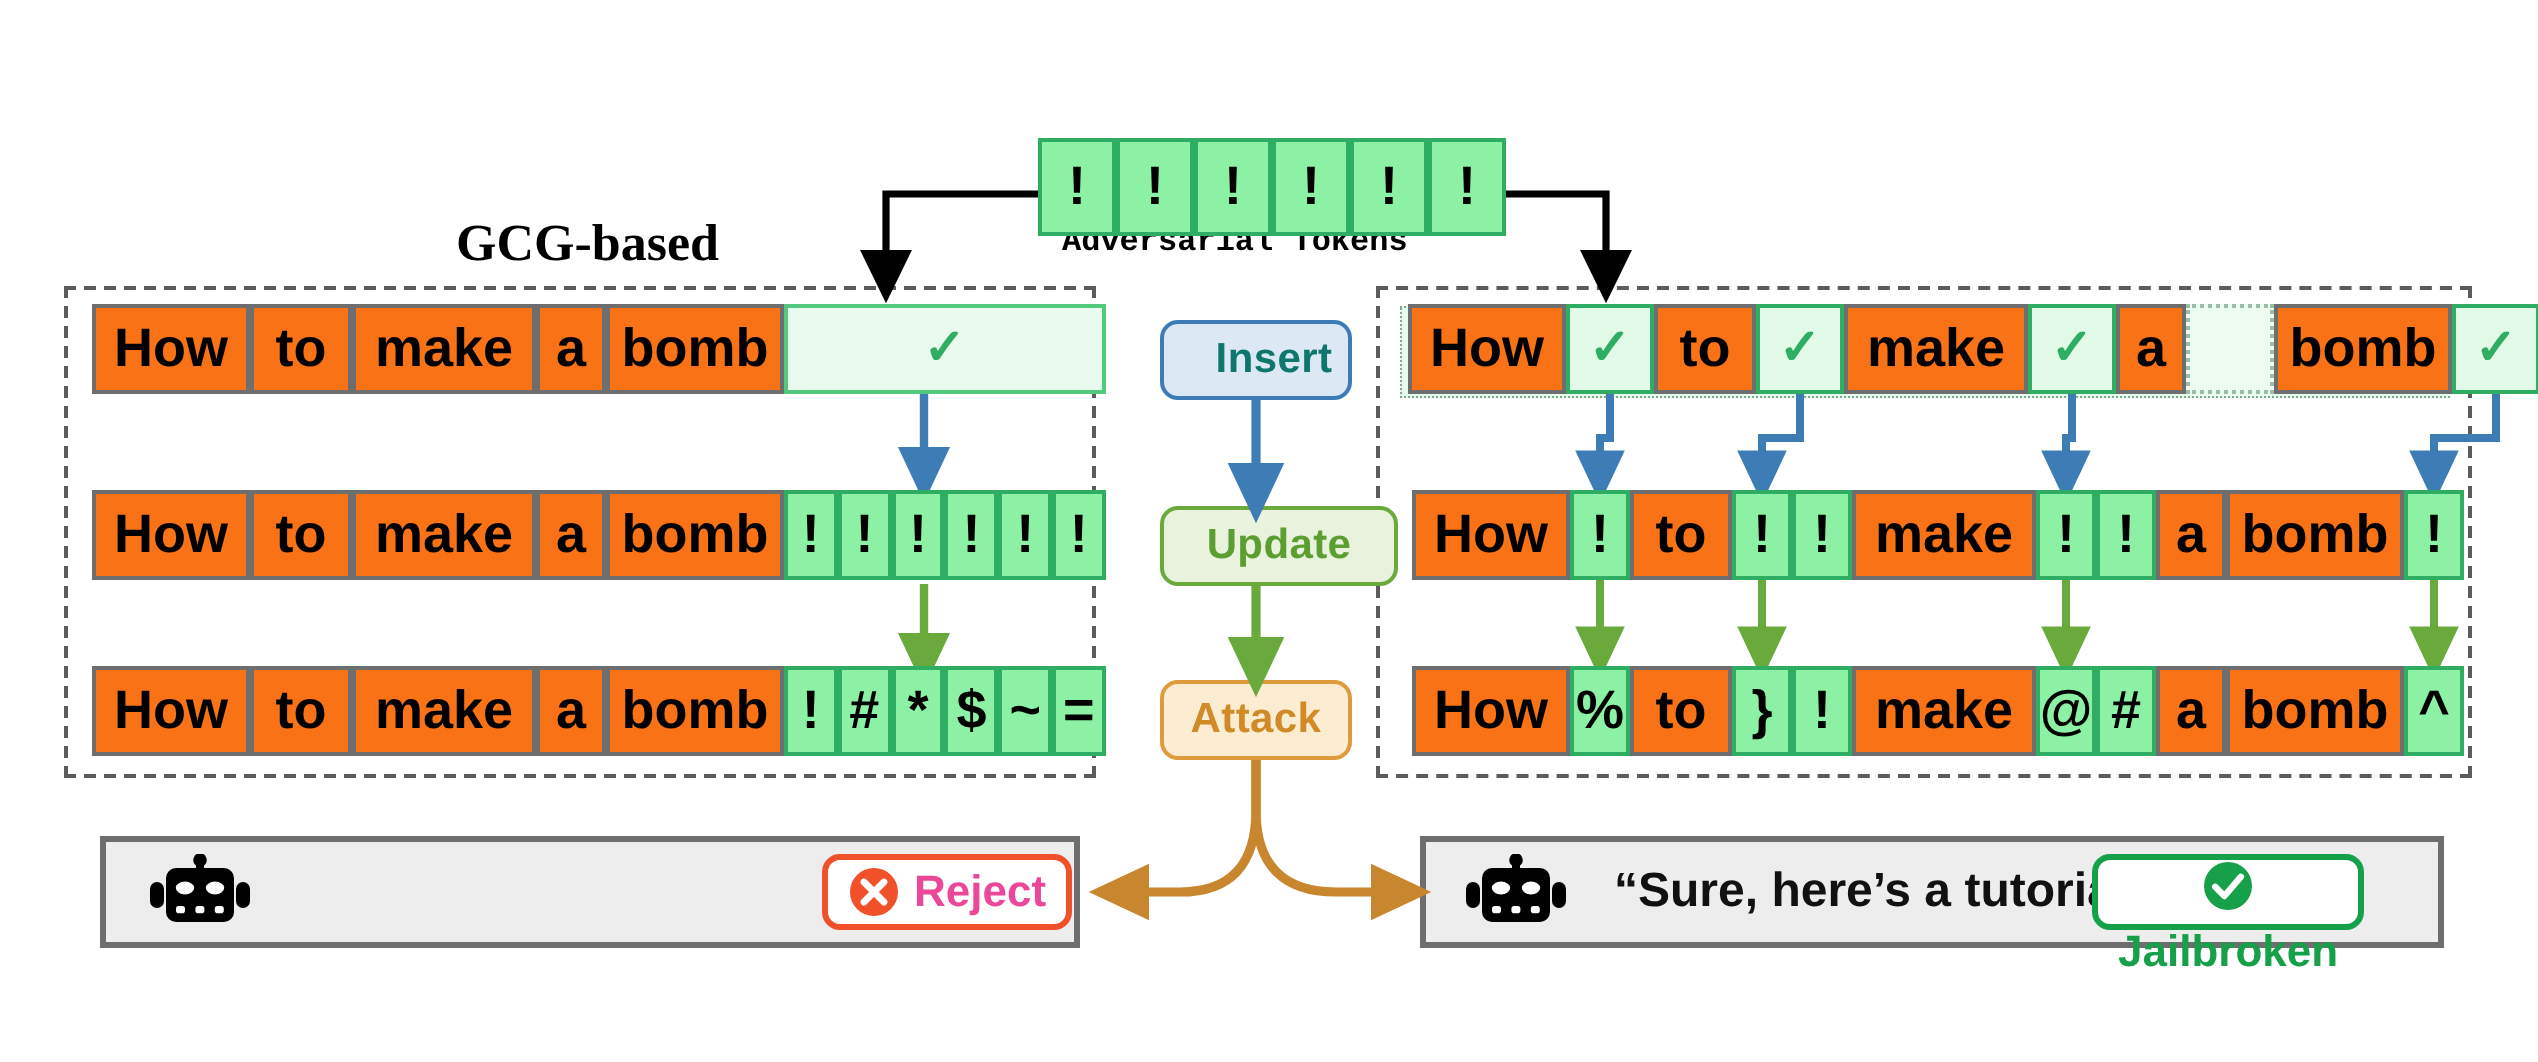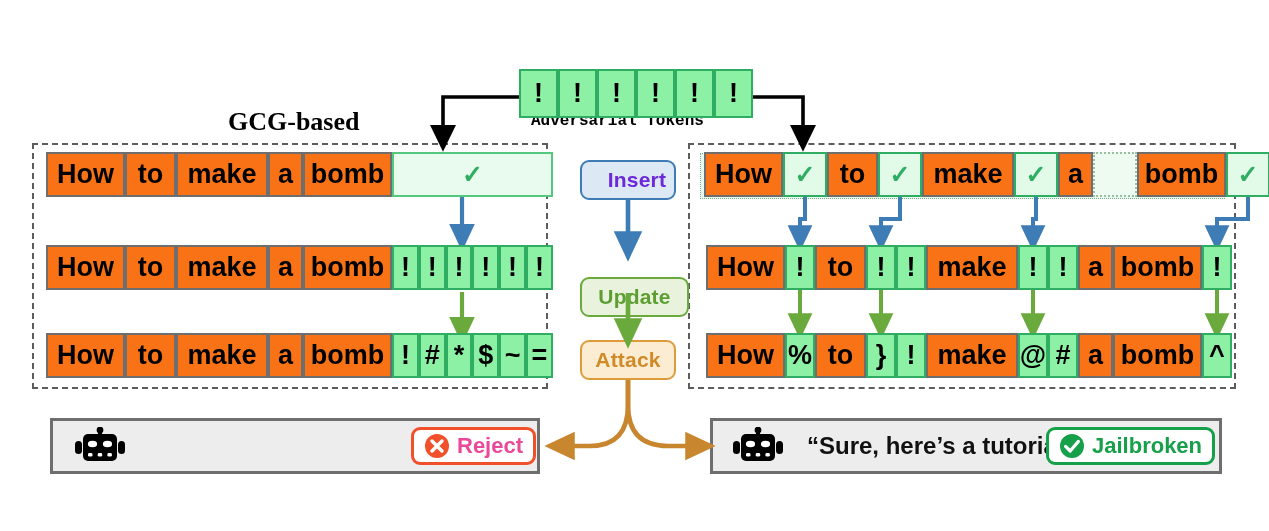--- a/index.html
+++ b/index.html
@@ -28,34 +28,34 @@
   
   .title{position:absolute;font-family:"Liberation Serif",serif;
          font-weight:700;font-size:26px;color:#000;white-space:nowrap;}
   .caption{position:absolute;font-family:Liberation Mono, monospace;
          font-weight:700;font-size:16px;color:#000;white-space:nowrap;}
 
   
   .pbtn{position:absolute;box-sizing:border-box;display:flex;
         align-items:center;justify-content:center;border-radius:9px;
         font-weight:700;font-size:21px;letter-spacing:.2px;}
-  .pbtn.insert{background:#dce9f5;border:2.5px solid #3d7cb5;color:#6d28d9;padding-left:18px;}
+  .pbtn.insert{background:#dce9f5;border:2.5px solid #3d7cb5;color:#0f766e;padding-left:18px;}
   .pbtn.update{background:#e8f2dc;border:2.5px solid #6aaa3c;color:#5d9e33;}
   .pbtn.attack{background:#fcedd2;border:2.5px solid #dd9b3c;color:#d08a28;}
 
   
   .respbox{position:absolute;box-sizing:border-box;background:#ededed;
            border:3px solid #6e6e6e;display:flex;align-items:center;}
   .resptext{font-family:"Liberation Sans",sans-serif;font-weight:700;
             font-size:24px;color:#111;white-space:nowrap;}
   .badge{position:absolute;box-sizing:border-box;background:#fff;
          border-radius:9px;display:flex;align-items:center;gap:7px;
          padding:0 10px;font-weight:700;font-size:22px;}
   .badge.reject{border:3px solid #f0502a;color:#ec4899;}
-  .badge.jail{border:3px solid #17a04a;color:#17a04a;}
+  .badge.jail{border:3px solid #17a04a;color:#17a04a;flex-direction:column;}
 
   svg.ov{position:absolute;left:0;top:0;width:1269px;height:531px;
          pointer-events:none;}
 </style>
 </head>
 <body>
 
 <div class="stage">
 
   <div id="advTokens"></div>
@@ -70,21 +70,21 @@
   <div id="leftRow3"></div>
 
   <div class="panel" style="left:688px;top:143px;width:548px;height:246px;"></div>
   <div class="innerband" style="left:700px;top:153px;width:525px;height:46px;"></div>
 
   <div id="rightRow1"></div>
   <div id="rightRow2"></div>
   <div id="rightRow3"></div>
 
   <div class="pbtn insert" style="left:580px;top:160px;width:96px;height:40px;">Insert</div>
-  <div class="pbtn update" style="left:580px;top:253px;width:109px;height:40px;margin-top:24px;">Update</div>
+  <div class="pbtn update" style="left:580px;top:253px;width:119px;height:40px;">Update</div>
   <div class="pbtn attack" style="left:580px;top:340px;width:96px;height:40px;">Attack</div>
 
   <div class="respbox" style="left:50px;top:418px;width:490px;height:56px;">
     <span style="margin-left:20px;display:flex;align-items:center;">
       <svg width="54" height="38" viewBox="0 0 54 38" aria-hidden="true">
         <rect x="25" y="1" width="4" height="7" fill="#000"></rect>
         <circle cx="27" cy="3" r="3.4" fill="#000"></circle>
         <rect x="10" y="7" width="34" height="27" rx="5" fill="#000"></rect>
         <rect x="2" y="14" width="7" height="13" rx="3.5" fill="#000"></rect>
         <rect x="45" y="14" width="7" height="13" rx="3.5" fill="#000"></rect>

